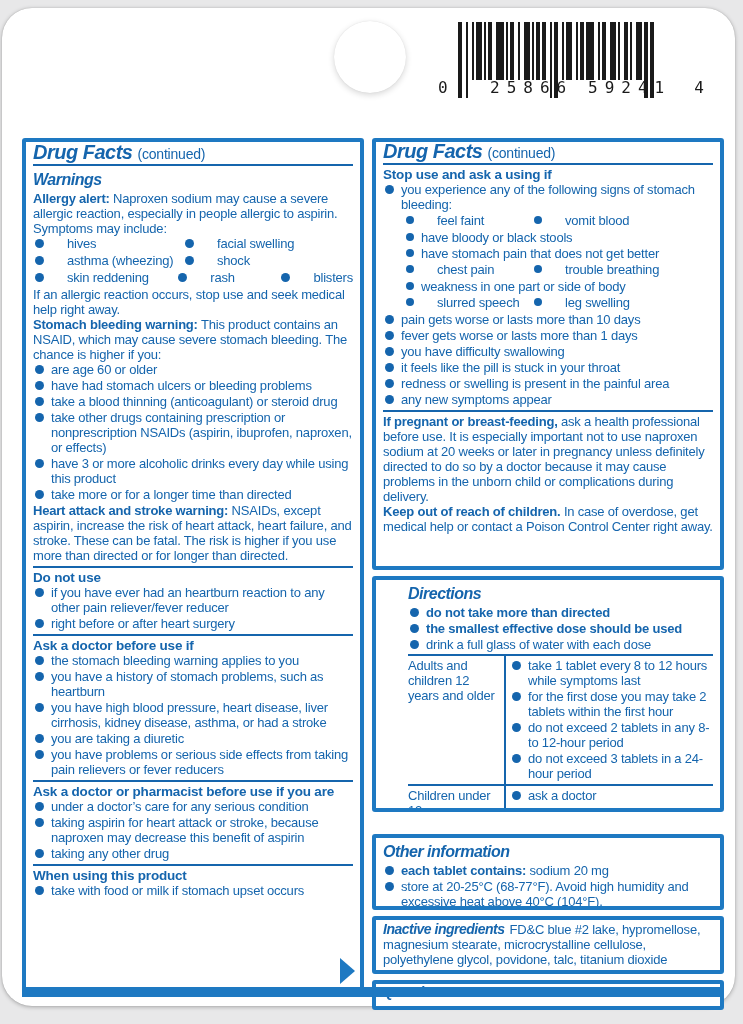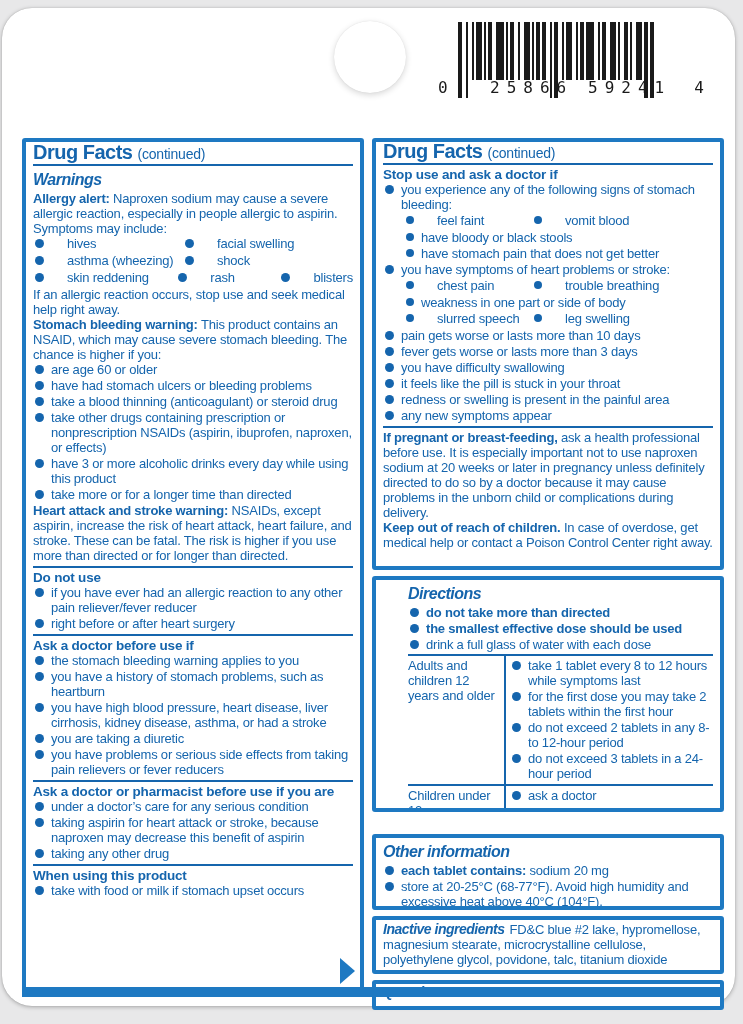--- a/index.html
+++ b/index.html
@@ -51,21 +51,21 @@
   }
   .right-col{position:absolute; left:370px; top:130px; width:352px;}
   .box-a{height:432px;} .box-b{height:236px; margin-top:6px;padding-left:32px;}
   .box-c{height:76px; margin-top:22px;} .box-d{height:58px; margin-top:6px;}
   .box-e{height:30px; margin-top:6px; padding-top:1px;}
   .base-bar{
     position:absolute; left:20px; top:979px; width:702px; height:10px;
     background:var(--bord);
   }
   .title-row{display:flex; align-items:baseline;}
-  .df-title{font-size:20px; font-weight:bold; letter-spacing:-0.5px;}
+  .df-title{font-size:20px; font-weight:bold; font-style:italic; letter-spacing:-0.5px;}
   .df-cont{font-size:14px; margin-left:5px; letter-spacing:-0.2px;}
   .title-rule{border-top:2px solid var(--blue); margin:2px 0 2px;}
   .rule{border-top:2px solid var(--blue); margin:3px 0 2px;}
   .big-head{font-size:16px; font-weight:bold; font-style:italic; letter-spacing:-0.5px; line-height:23px;}
   .big-head-inline{font-size:14px; font-weight:bold; font-style:italic; letter-spacing:-0.5px; margin-right:5px;}
   .sec-head{font-weight:bold; font-size:13.5px;}
   .b{font-weight:bold;}
   .para{margin:0;}
   .bul{display:flex; margin:0 0 1px;}
   .bul .dot{flex:0 0 9px; width:9px; height:9px; border-radius:50%; background:var(--blue); margin:3px 7px 0 2px;}
@@ -210,21 +210,21 @@
         <span class="dot"></span>
         <span class="bt">take more or for a longer time than directed</span>
       </div>
 
     <p class="para"><span class="b">Heart attack and stroke warning:</span><span> NSAIDs, except aspirin, increase the risk of heart attack, heart failure, and stroke. These can be fatal. The risk is higher if you use more than directed or for longer than directed.</span></p>
 
     <div class="rule"></div>
     <div class="sec-head">Do not use</div>
     <div class="bul">
         <span class="dot"></span>
-        <span class="bt">if you have ever had an allergic reaction to any other pain reliever/fever reducer</span>
+        <span class="bt">if you have ever had an heartburn reaction to any other pain reliever/fever reducer</span>
       </div>
     <div class="bul">
         <span class="dot"></span>
         <span class="bt">right before or after heart surgery</span>
       </div>
 
     <div class="rule"></div>
     <div class="sec-head">Ask a doctor before use if</div>
     <div class="bul">
         <span class="dot"></span>
@@ -274,21 +274,21 @@
 
   <div class="right-col">
 
     <div class="box box-a">
       <div class="title-row">
         <span class="df-title">Drug Facts</span>
         <span class="df-cont">(continued)</span>
       </div>
       <div class="title-rule"></div>
 
-      <div class="sec-head">Stop use and ask a doctor if</div>
+      <div class="sec-head">Stop use and ask a using if</div>
 
       <div class="bul">
           <span class="dot"></span>
           <span class="bt">you experience any of the following signs of stomach bleeding:</span>
         </div>
       <div class="bul-row sub">
         <div class="cell s1 bul">
             <span class="dot"></span>
             <span class="bt">feel faint</span>
           </div>
@@ -299,24 +299,20 @@
       </div>
       <div class="bul sub">
           <span class="dot"></span>
           <span class="bt">have bloody or black stools</span>
         </div>
       <div class="bul sub">
           <span class="dot"></span>
           <span class="bt">have stomach pain that does not get better</span>
         </div>
 
-      <div class="bul">
-          <span class="dot"></span>
-          <span class="bt">you have symptoms of heart problems or stroke:</span>
-        </div>
       <div class="bul-row sub">
         <div class="cell s1 bul">
             <span class="dot"></span>
             <span class="bt">chest pain</span>
           </div>
         <div class="cell s2 bul">
             <span class="dot"></span>
             <span class="bt">trouble breathing</span>
           </div>
       </div>
@@ -334,21 +330,21 @@
             <span class="bt">leg swelling</span>
           </div>
       </div>
 
       <div class="bul">
           <span class="dot"></span>
           <span class="bt">pain gets worse or lasts more than 10 days</span>
         </div>
       <div class="bul">
           <span class="dot"></span>
-          <span class="bt">fever gets worse or lasts more than 3 days</span>
+          <span class="bt">fever gets worse or lasts more than 1 days</span>
         </div>
       <div class="bul">
           <span class="dot"></span>
           <span class="bt">you have difficulty swallowing</span>
         </div>
       <div class="bul">
           <span class="dot"></span>
           <span class="bt">it feels like the pill is stuck in your throat</span>
         </div>
       <div class="bul">

